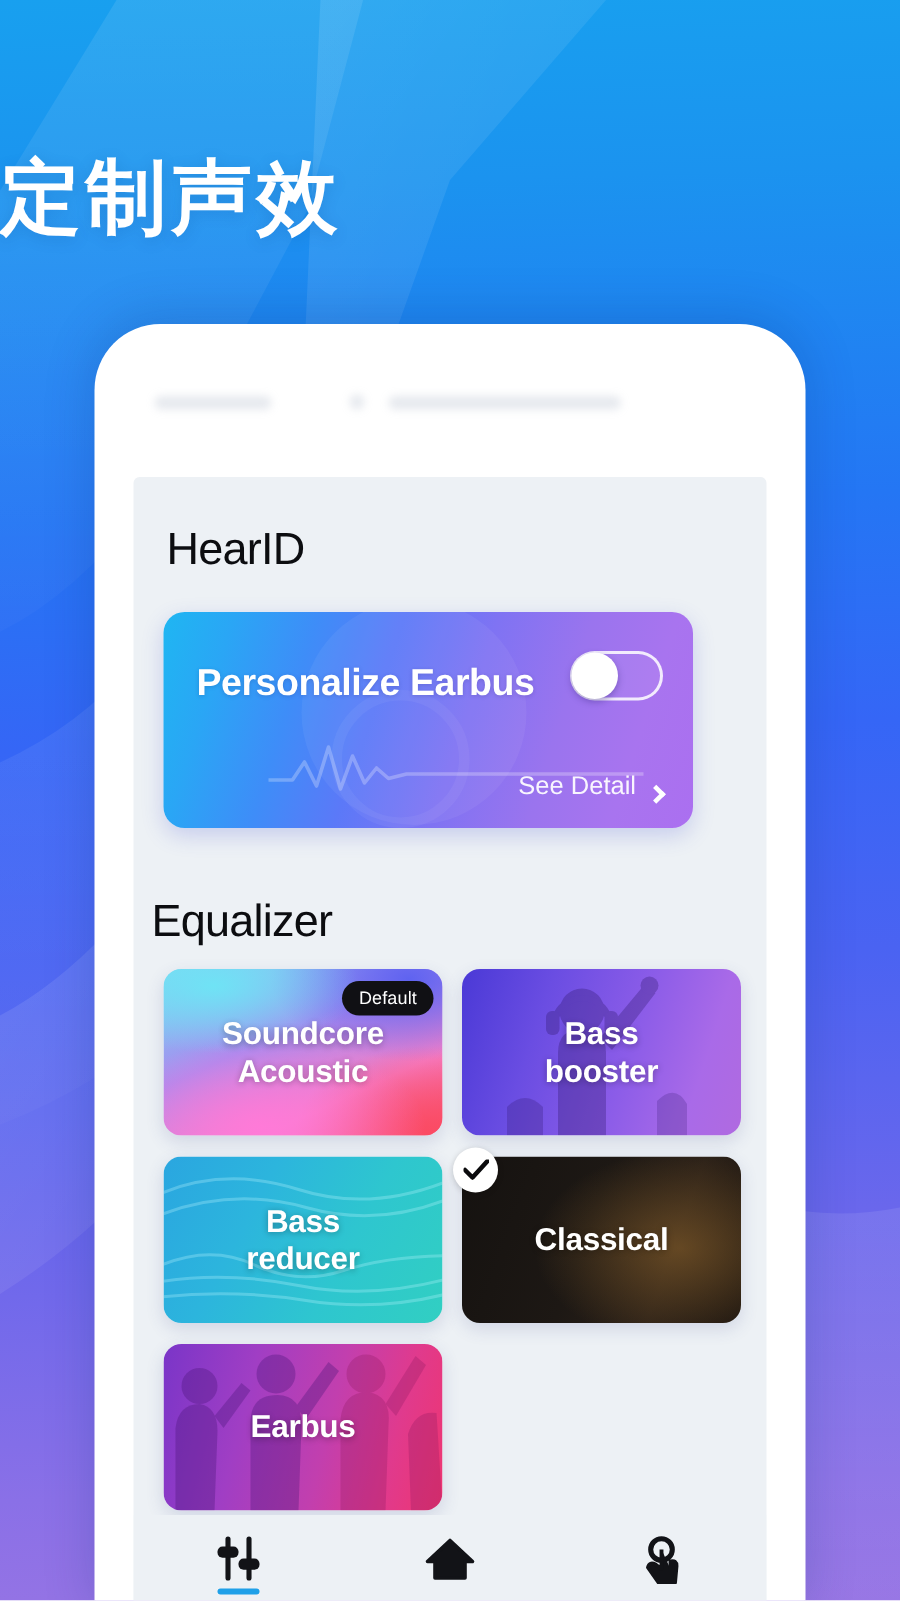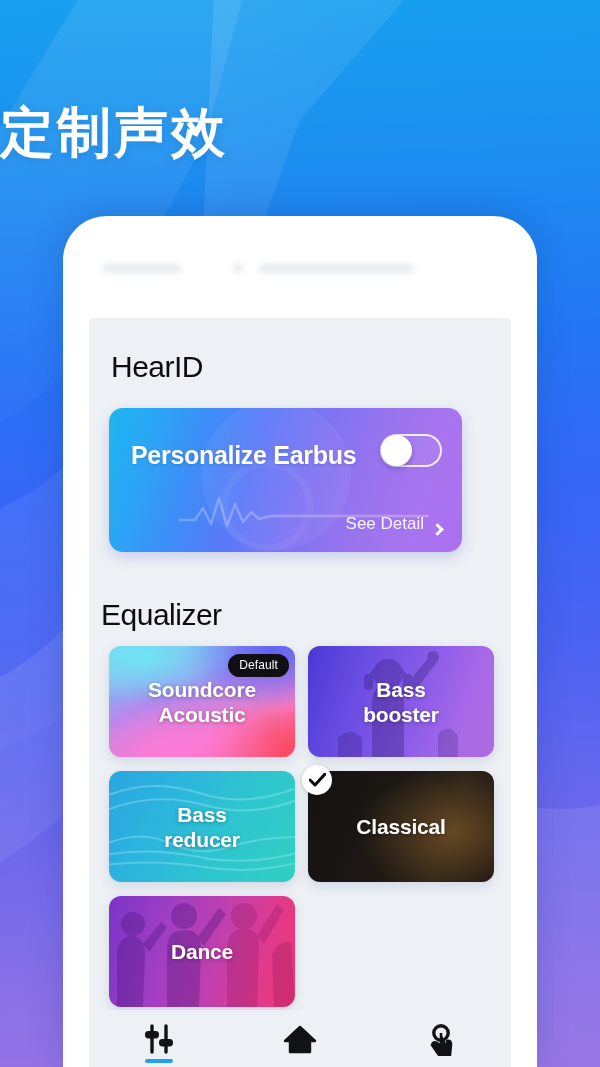--- a/index.html
+++ b/index.html
@@ -392,21 +392,21 @@
                 </g>
                 <g fill="#8d1a62" opacity=".85">
                   <path d="M118 111 L118 50 Q120 32 136 32 Q152 34 150 54 L148 111 Z"></path>
                   <circle cx="135" cy="20" r="13"></circle>
                   <path d="M148 40 L168 8 L175 14 L155 48 Z"></path>
                   <path d="M165 111 L163 60 Q168 44 182 46 L186 111 Z"></path>
                 </g>
               </svg>
             </div>
           </div>
-          <div class="eq-label">Dance</div>
+          <div class="eq-label">Earbus</div>
         </div>
 
       </div>
 
       <div id="bottomnav">
 
         <div class="navitem">
           <svg width="34" height="30" viewBox="0 0 34 30">
             <g stroke="#121317" stroke-width="3.4" stroke-linecap="round">
               <line x1="10" y1="2" x2="10" y2="28"></line>

